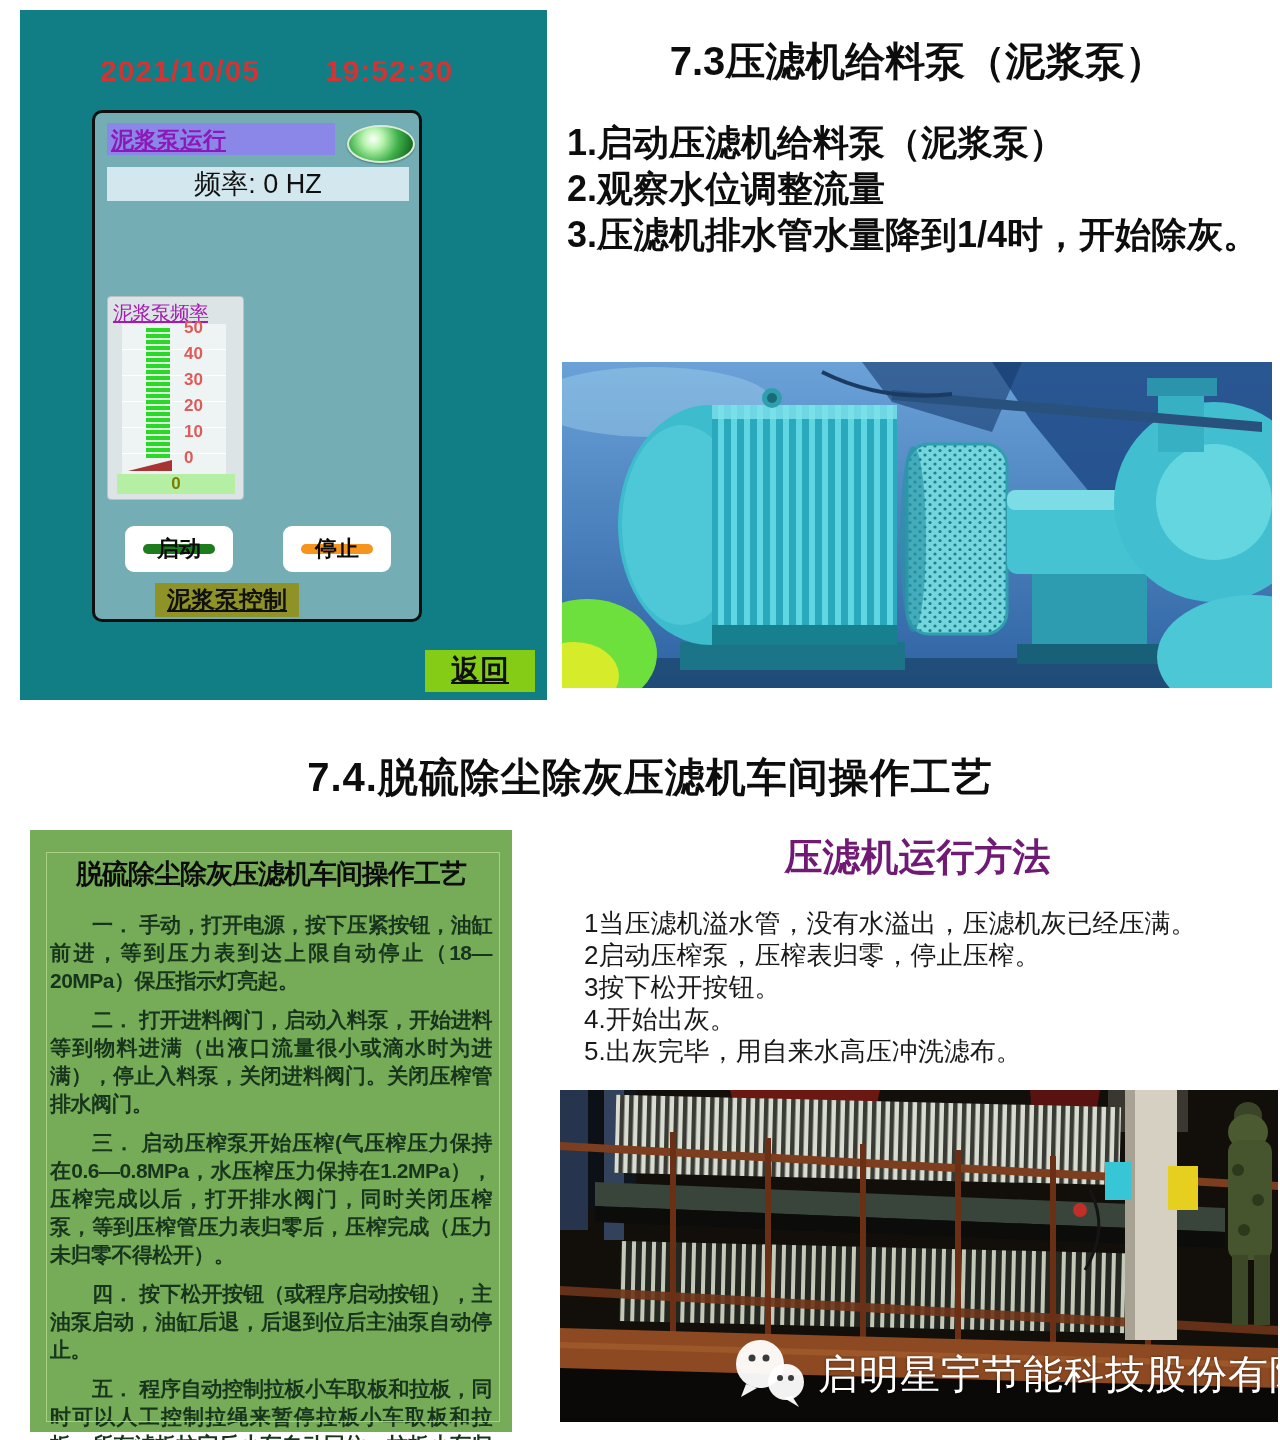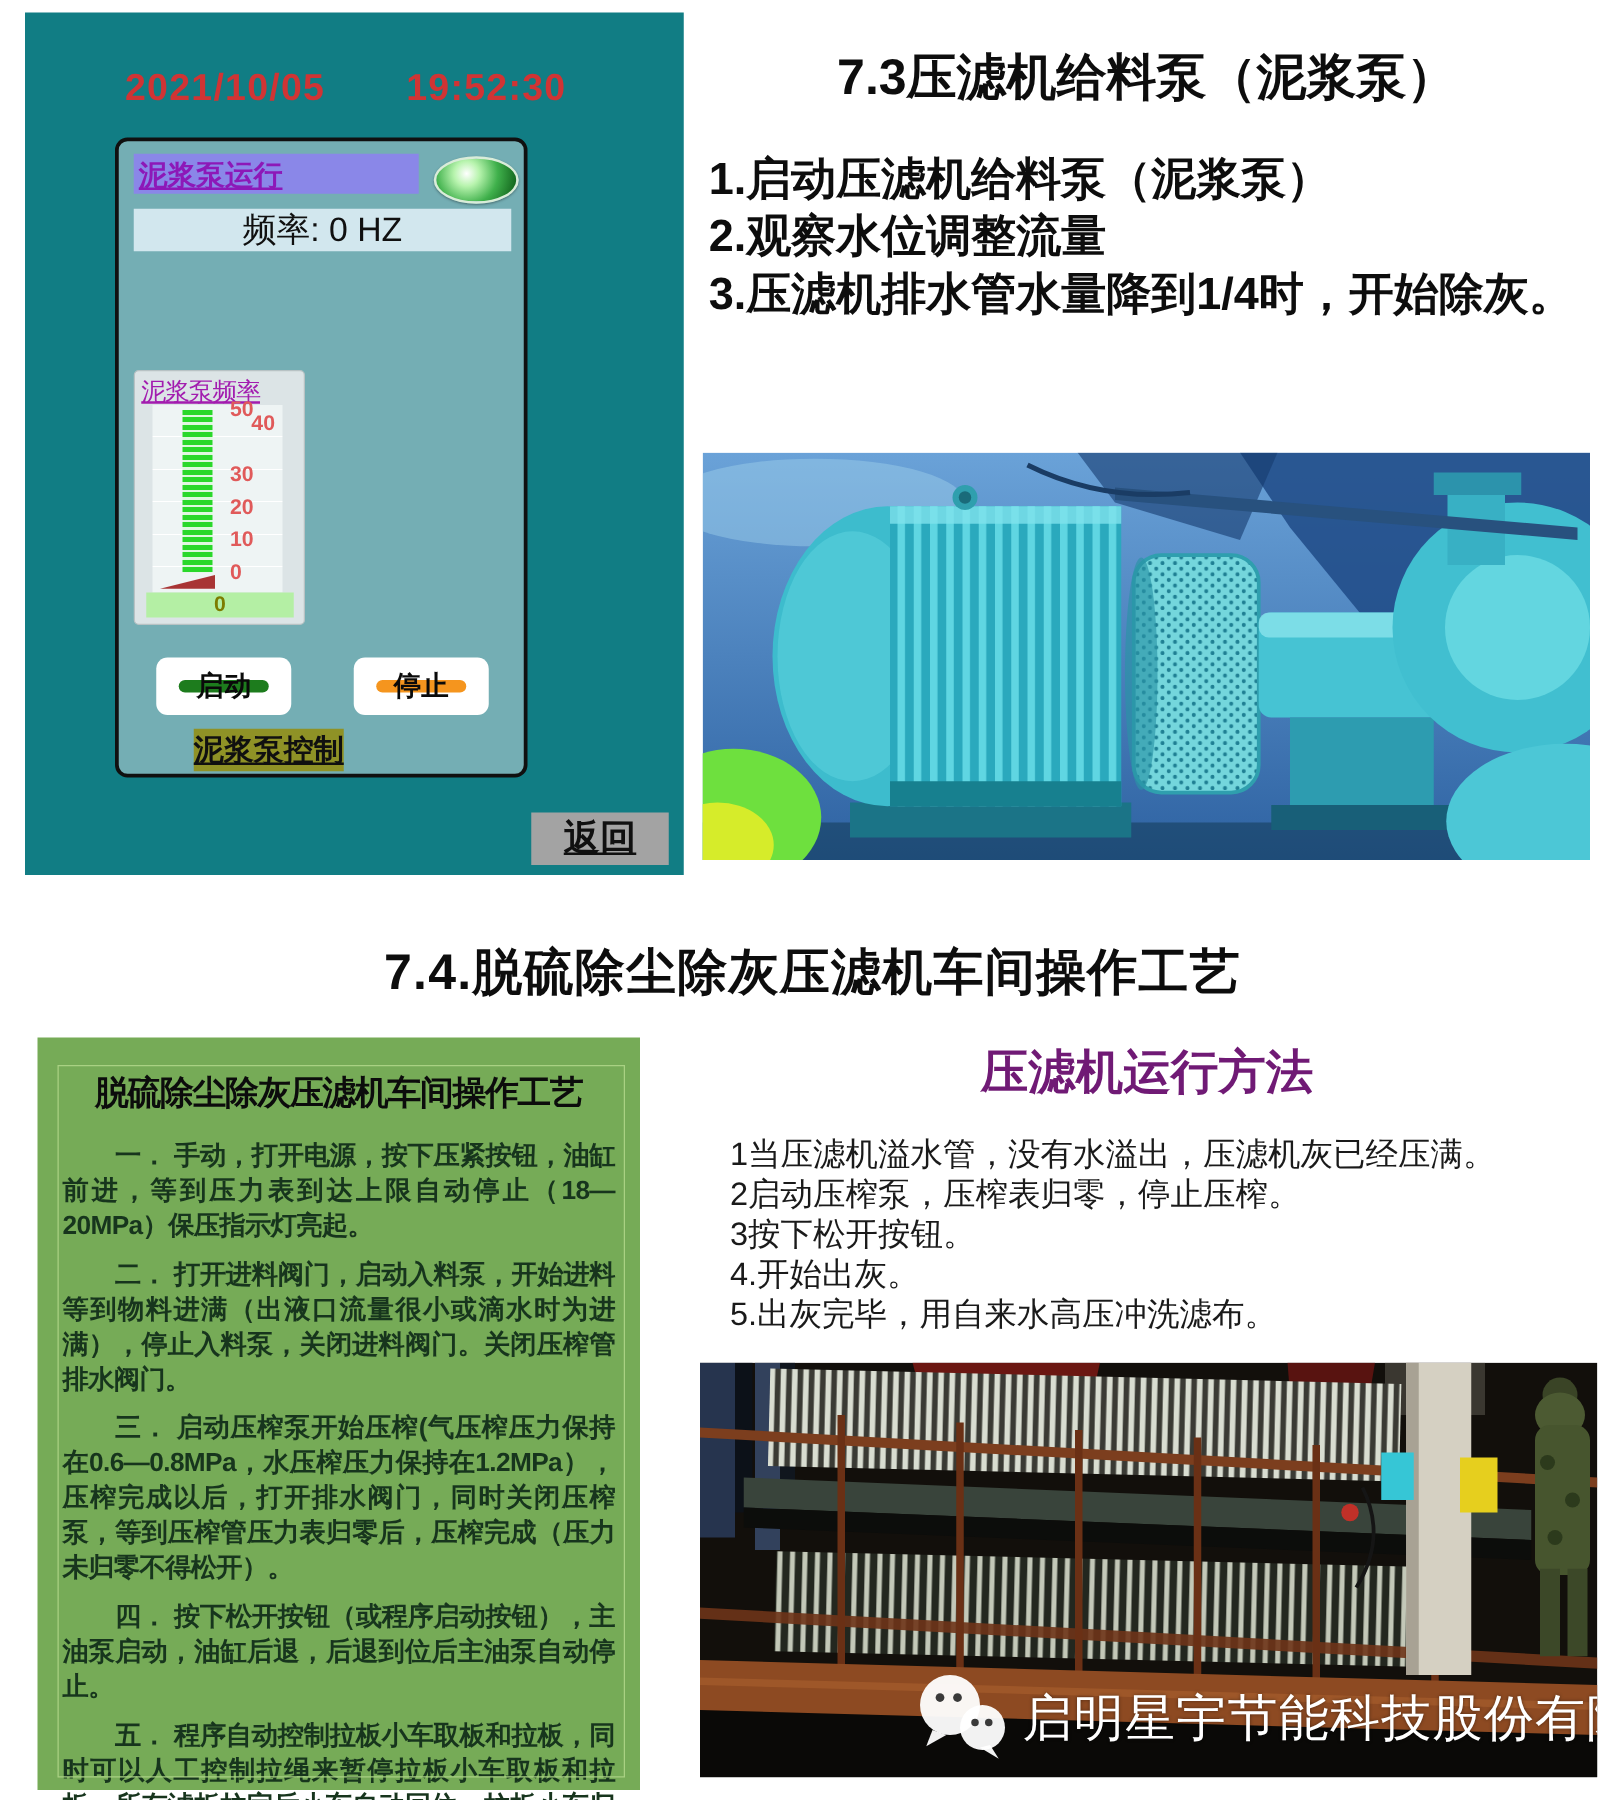--- a/index.html
+++ b/index.html
@@ -22,37 +22,37 @@
             font-size:27px;color:#101010;text-align:center;line-height:34px;}
 
   .slider{position:absolute;left:12px;top:183px;width:137px;height:204px;background:#dce4e6;
           border:1px solid #b8c2c4;border-radius:4px;box-sizing:border-box;}
   .slider-label{position:absolute;left:5px;top:3px;font-size:20px;color:#a21caf;letter-spacing:-1px;white-space:nowrap;text-decoration:underline;}
   .slider-track{position:absolute;left:14px;top:27px;width:104px;height:150px;
                 background:repeating-linear-gradient(180deg,#eef4f4 0px,#eef4f4 25px,#ffffff 25px,#ffffff 26px);}
   .slider-bar{position:absolute;left:24px;top:4px;width:24px;height:130px;
               background:repeating-linear-gradient(180deg,#2ad82a 0px,#2ad82a 4px,#dff8df 4px,#dff8df 6px);}
   .tick{position:absolute;left:62px;width:36px;text-align:left;font-size:17px;font-weight:bold;color:#e05a5a;}
-  .tick.t50{top:-6px;}.tick.t40{top:5px;text-align:right;}.tick.t30{top:46px;}.tick.t20{top:72px;}.tick.t10{top:98px;}.tick.t0{top:124px;}
+  .tick.t50{top:-6px;}.tick.t40{top:20px;}.tick.t30{top:46px;}.tick.t20{top:72px;}.tick.t10{top:98px;}.tick.t0{top:124px;}
   .pointer{position:absolute;left:6px;top:136px;width:0;height:0;
            border-left:44px solid transparent;border-bottom:11px solid #a83434;}
   .slider-value{position:absolute;left:9px;bottom:5px;width:118px;height:20px;background:#b4efa4;
                 text-align:center;font-size:17px;font-weight:bold;color:#7c7c00;line-height:20px;}
 
   .hmi-btn{position:absolute;top:413px;width:108px;height:46px;background:#ffffff;border:none;
            border-radius:9px;padding:18px;box-sizing:border-box;cursor:pointer;}
   .hmi-btn .btn-face{width:100%;height:100%;border-radius:6px;display:flex;align-items:center;justify-content:center;
            font-size:22px;font-weight:bold;color:#0a0a0a;font-family:inherit;}
   .hmi-btn.start{left:30px;}
   .hmi-btn.start .btn-face{background:#1d7c1d;}
   .hmi-btn.stop{left:188px;}
   .hmi-btn.stop .btn-face{background:#f5951e;}
-  .control-label{position:absolute;left:60px;top:470px;background:#8f9226;padding:1px 0;
+  .control-label{position:absolute;left:60px;top:470px;background:#8f9226;padding:1px 12px;
                  font-size:24px;font-weight:bold;color:#101010;text-decoration:underline;}
-  .back-btn{position:absolute;left:405px;top:640px;width:110px;height:42px;background:#a3a3a3;border:none;
+  .back-btn{position:absolute;left:405px;top:640px;width:110px;height:42px;background:#84cc16;border:none;
             font-family:Liberation Sans, sans-serif;font-size:29px;font-weight:bold;color:#101010;text-decoration:underline;cursor:pointer;}
 
   
   .s73-title{position:absolute;left:560px;top:34px;width:715px;text-align:center;
              font-size:40px;font-weight:bold;color:#0d0d0d;}
   .s73-steps{position:absolute;left:567px;top:120px;width:706px;}
   .s73-step{font-size:36px;font-weight:bold;color:#0d0d0d;line-height:46px;}
 
   .photo{position:absolute;overflow:hidden;}
   .pump-photo{left:562px;top:362px;width:710px;height:326px;}

